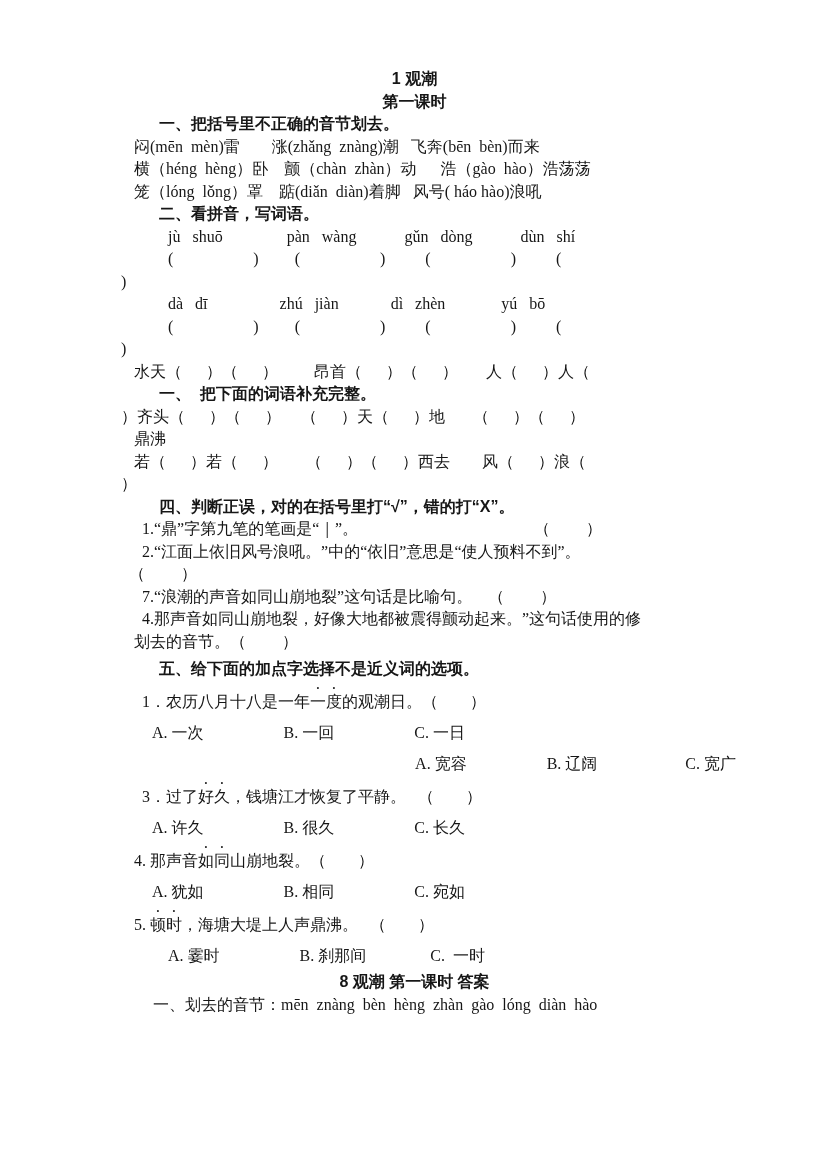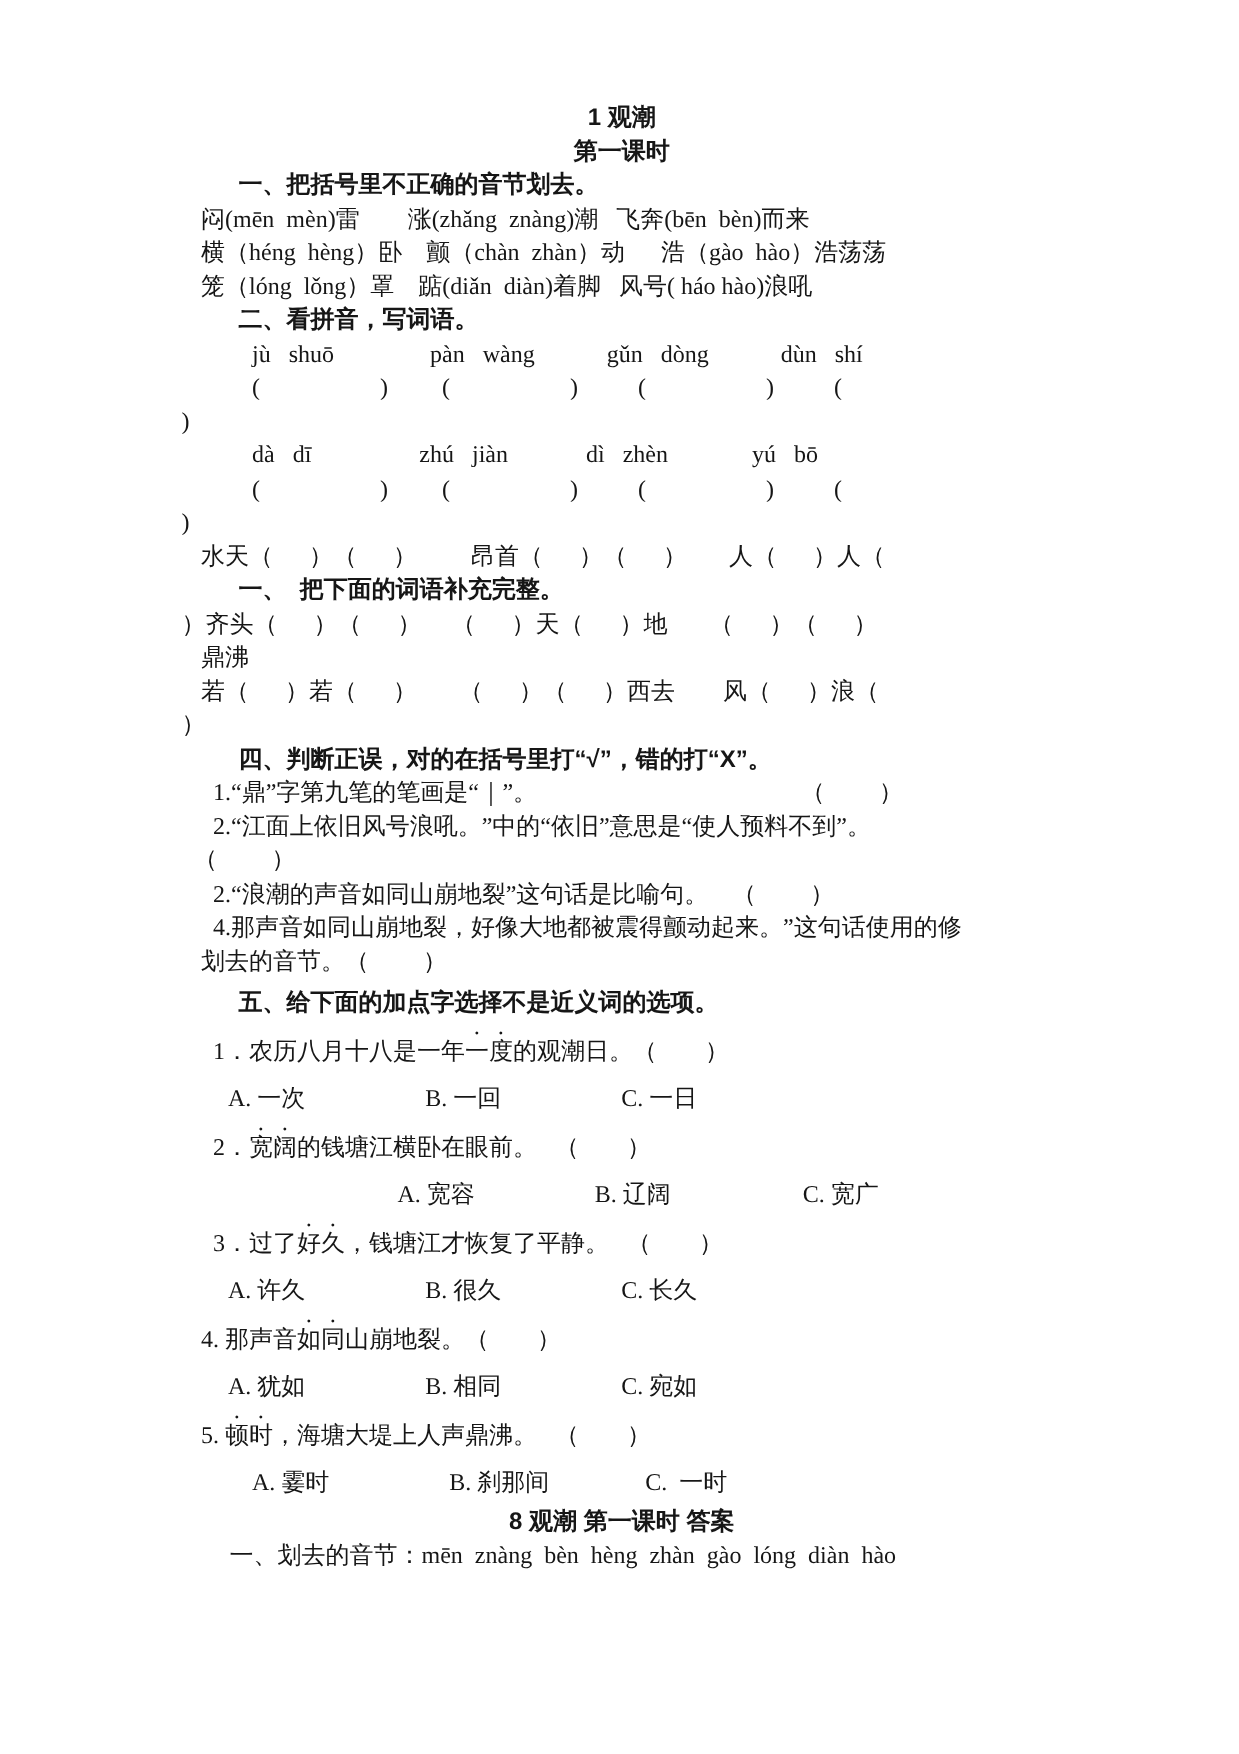--- a/index.html
+++ b/index.html
@@ -17,21 +17,21 @@
     position:relative;left:-14px;
   }
   .hd{
     font-weight:bold;padding-left:38px;
     font-family:"Liberation Sans","DejaVu Sans",sans-serif;
   }
   .p0{padding-left:8px;}
   .p1{padding-left:13px;}
   .p2{padding-left:21px;}
   .p3{padding-left:31px;}
-  .p3b{padding-left:144px;}
+  .p3b{padding-left:144px;text-align:right;}
   .p3c{padding-left:47px;}
   .p4{padding-left:47px;}
   .pa{padding-left:32px;}
   .dot{
     -webkit-text-emphasis:filled dot;-webkit-text-emphasis-position:over right;
     text-emphasis:filled dot;text-emphasis-position:over right;
   }
 </style>
 </head>
 <body>
@@ -58,30 +58,29 @@
   <div class="ln hd">一、  把下面的词语补充完整。</div>
   <div class="ln">）齐头（      ）（      ）     （      ）天（      ）地       （      ）（      ）</div>
   <div class="ln p1">鼎沸</div>
   <div class="ln p1">若（      ）若（      ）       （      ）（      ）西去        风（      ）浪（</div>
   <div class="ln">）</div>
 
   <div class="ln hd">四、判断正误，对的在括号里打“√”，错的打“X”。</div>
   <div class="ln p2">1.“鼎”字第九笔的笔画是“｜”。                                            （         ）</div>
   <div class="ln p2">2.“江面上依旧风号浪吼。”中的“依旧”意思是“使人预料不到”。</div>
   <div class="ln p0">（         ）</div>
-  <div class="ln p2">2.“浪潮的声音如同山崩地裂”这句话是比喻句。    （         ）</div>
+  <div class="ln p2">7.“浪潮的声音如同山崩地裂”这句话是比喻句。    （         ）</div>
   <div class="ln p2">4.那声音如同山崩地裂，好像大地都被震得颤动起来。”这句话使用的修</div>
   <div class="ln p1">划去的音节。（         ）</div>
 
   <div class="lnw hd">五、给下面的加点字选择不是近义词的选项。</div>
 
   <div class="lnw p2"><span>1．农历八月十八是一年</span><span class="dot">一度</span><span>的观潮日。（        ）</span></div>
   <div class="lnw p3">A. 一次                    B. 一回                    C. 一日</div>
 
-  <div class="lnw p2"><span>2．</span><span class="dot">宽阔</span><span>的钱塘江横卧在眼前。   （        ）</span></div>
   <div class="lnw p3b">A. 宽容                    B. 辽阔                      C. 宽广</div>
 
   <div class="lnw p2"><span>3．过了</span><span class="dot">好久</span><span>，钱塘江才恢复了平静。   （        ）</span></div>
   <div class="lnw p3">A. 许久                    B. 很久                    C. 长久</div>
 
   <div class="lnw p1"><span>4. 那声音</span><span class="dot">如同</span><span>山崩地裂。（        ）</span></div>
   <div class="lnw p3">A. 犹如                    B. 相同                    C. 宛如</div>
 
   <div class="lnw p1"><span>5. </span><span class="dot">顿时</span><span>，海塘大堤上人声鼎沸。   （        ）</span></div>
   <div class="lnw p3c">A. 霎时                    B. 刹那间                C.  一时</div>

